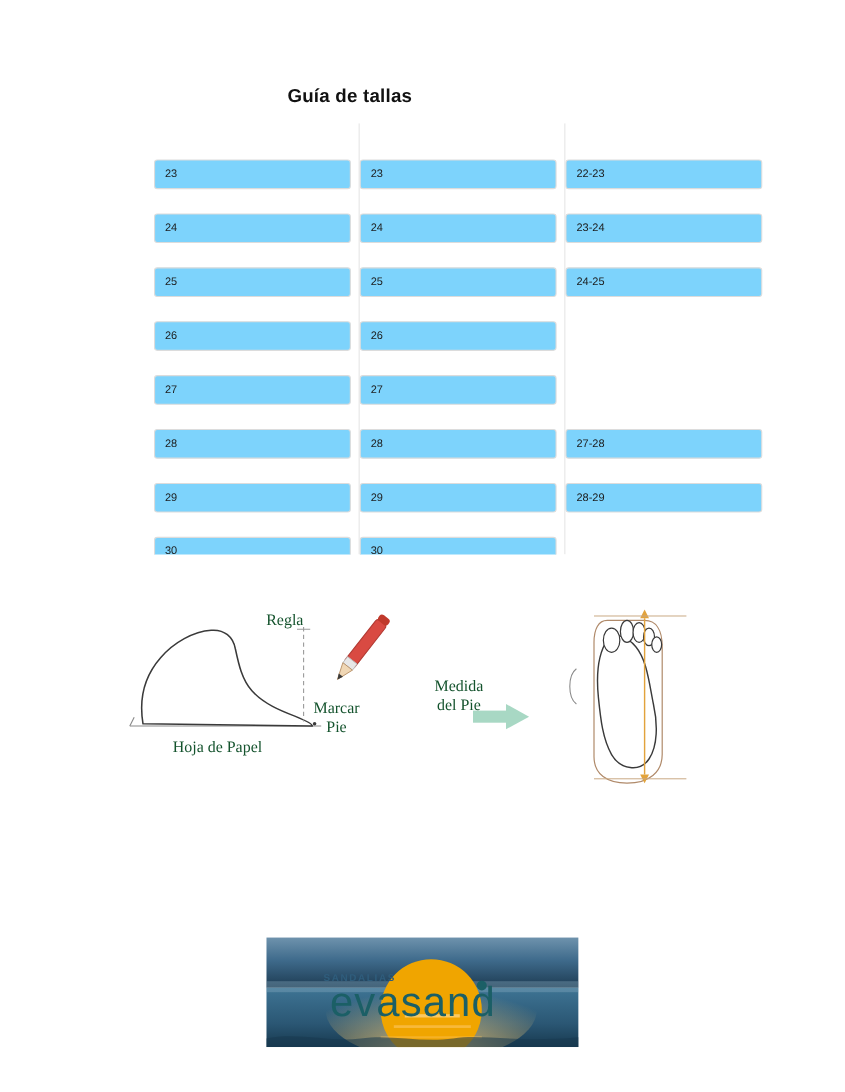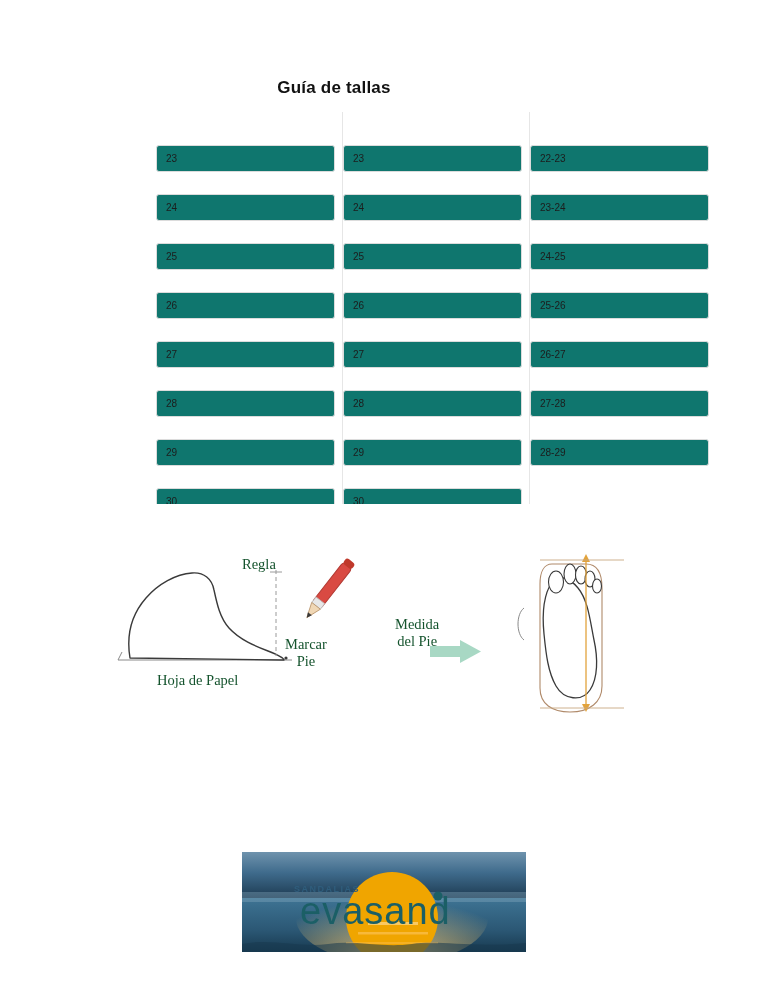--- a/index.html
+++ b/index.html
@@ -15,21 +15,20 @@
     color: #1a1a1a;
     overflow: hidden;
   }
 
   
   .guide {
     position: absolute;
     left: 0;
     top: 78px;
     width: 636px;
-    padding-left: 16px;
   }
   .guide-title {
     text-align: center;
     font-size: 17px;
     font-weight: bold;
     color: #111;
     letter-spacing: 0.2px;
     margin: 0 0 14px 0;
   }
 
@@ -72,21 +71,21 @@
   .cell {
     width: 187px;
     flex: 0 0 187px;
     box-sizing: border-box;
     padding-right: 8px;
   }
   .field {
     height: 27px;
     border: 1px solid #dcdcdc;
     border-radius: 3px;
-    background: #0f766e;
+    background: #7dd3fc;
     display: flex;
     align-items: center;
     padding: 0 9px;
     font-size: 10px;
     color: #1c1c1c;
     box-sizing: border-box;
     margin-top: 44px;
   }
 
   
@@ -184,34 +183,28 @@
         </div>
       </div>
 
       <div class="data-row">
         <div class="cell">
           <div class="field">26</div>
         </div>
         <div class="cell">
           <div class="field">26</div>
         </div>
-        <div class="cell">
-          <div class="field">25-26</div>
-        </div>
       </div>
 
       <div class="data-row">
         <div class="cell">
           <div class="field">27</div>
         </div>
         <div class="cell">
           <div class="field">27</div>
-        </div>
-        <div class="cell">
-          <div class="field">26-27</div>
         </div>
       </div>
 
       <div class="data-row">
         <div class="cell">
           <div class="field">28</div>
         </div>
         <div class="cell">
           <div class="field">28</div>
         </div>

